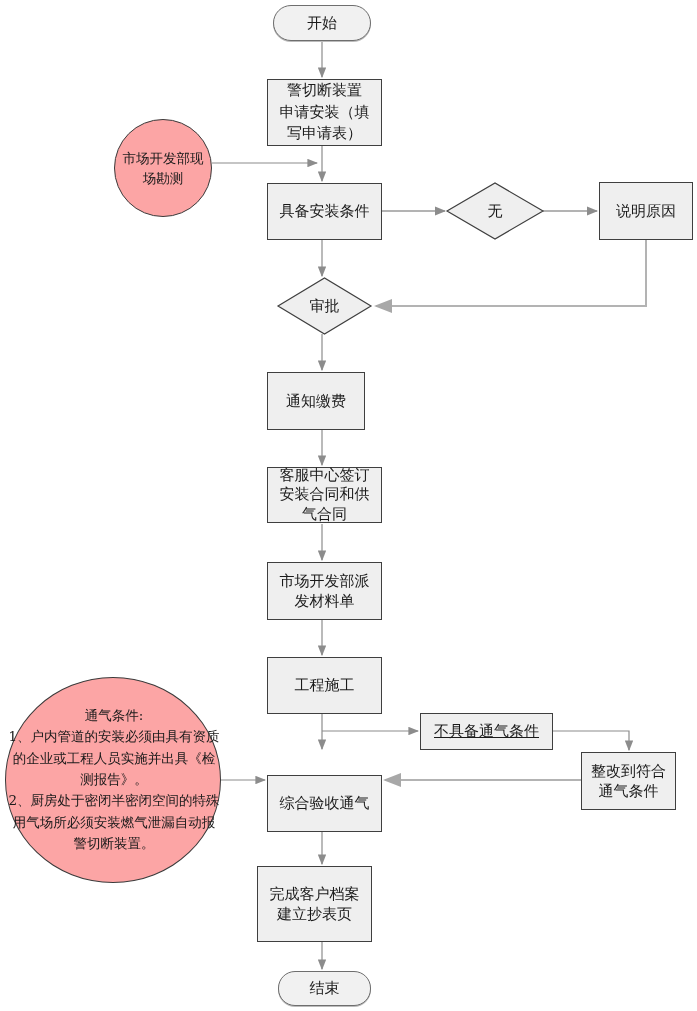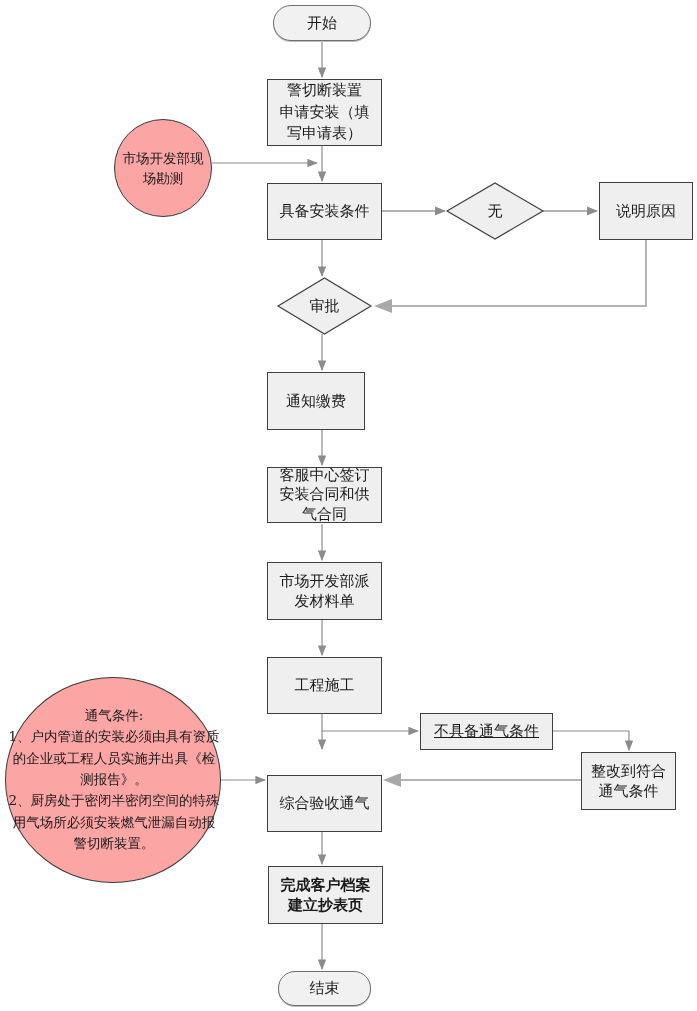--- a/index.html
+++ b/index.html
@@ -156,21 +156,21 @@
 
   <div class="node rect" style="left:420px;top:713px;width:133px;height:37px;text-decoration:underline;">
     <span>不具备通气条件</span>
   </div>
 
   <div class="node rect" style="left:581px;top:752px;width:95px;height:58px;">
     <span>整改到符合
 通气条件</span>
   </div>
 
-  <div class="node rect" style="left:268px;top:866px;width:115px;height:58px;font-weight:bold;">
+  <div class="node rect" style="left:257px;top:866px;width:115px;height:76px;">
     <span>完成客户档案
 建立抄表页</span>
   </div>
 
   <div class="node stadium" style="left:278px;top:971px;width:93px;height:35px;border-radius:17px;">
     <span>结束</span>
   </div>
 
 </div>
 

